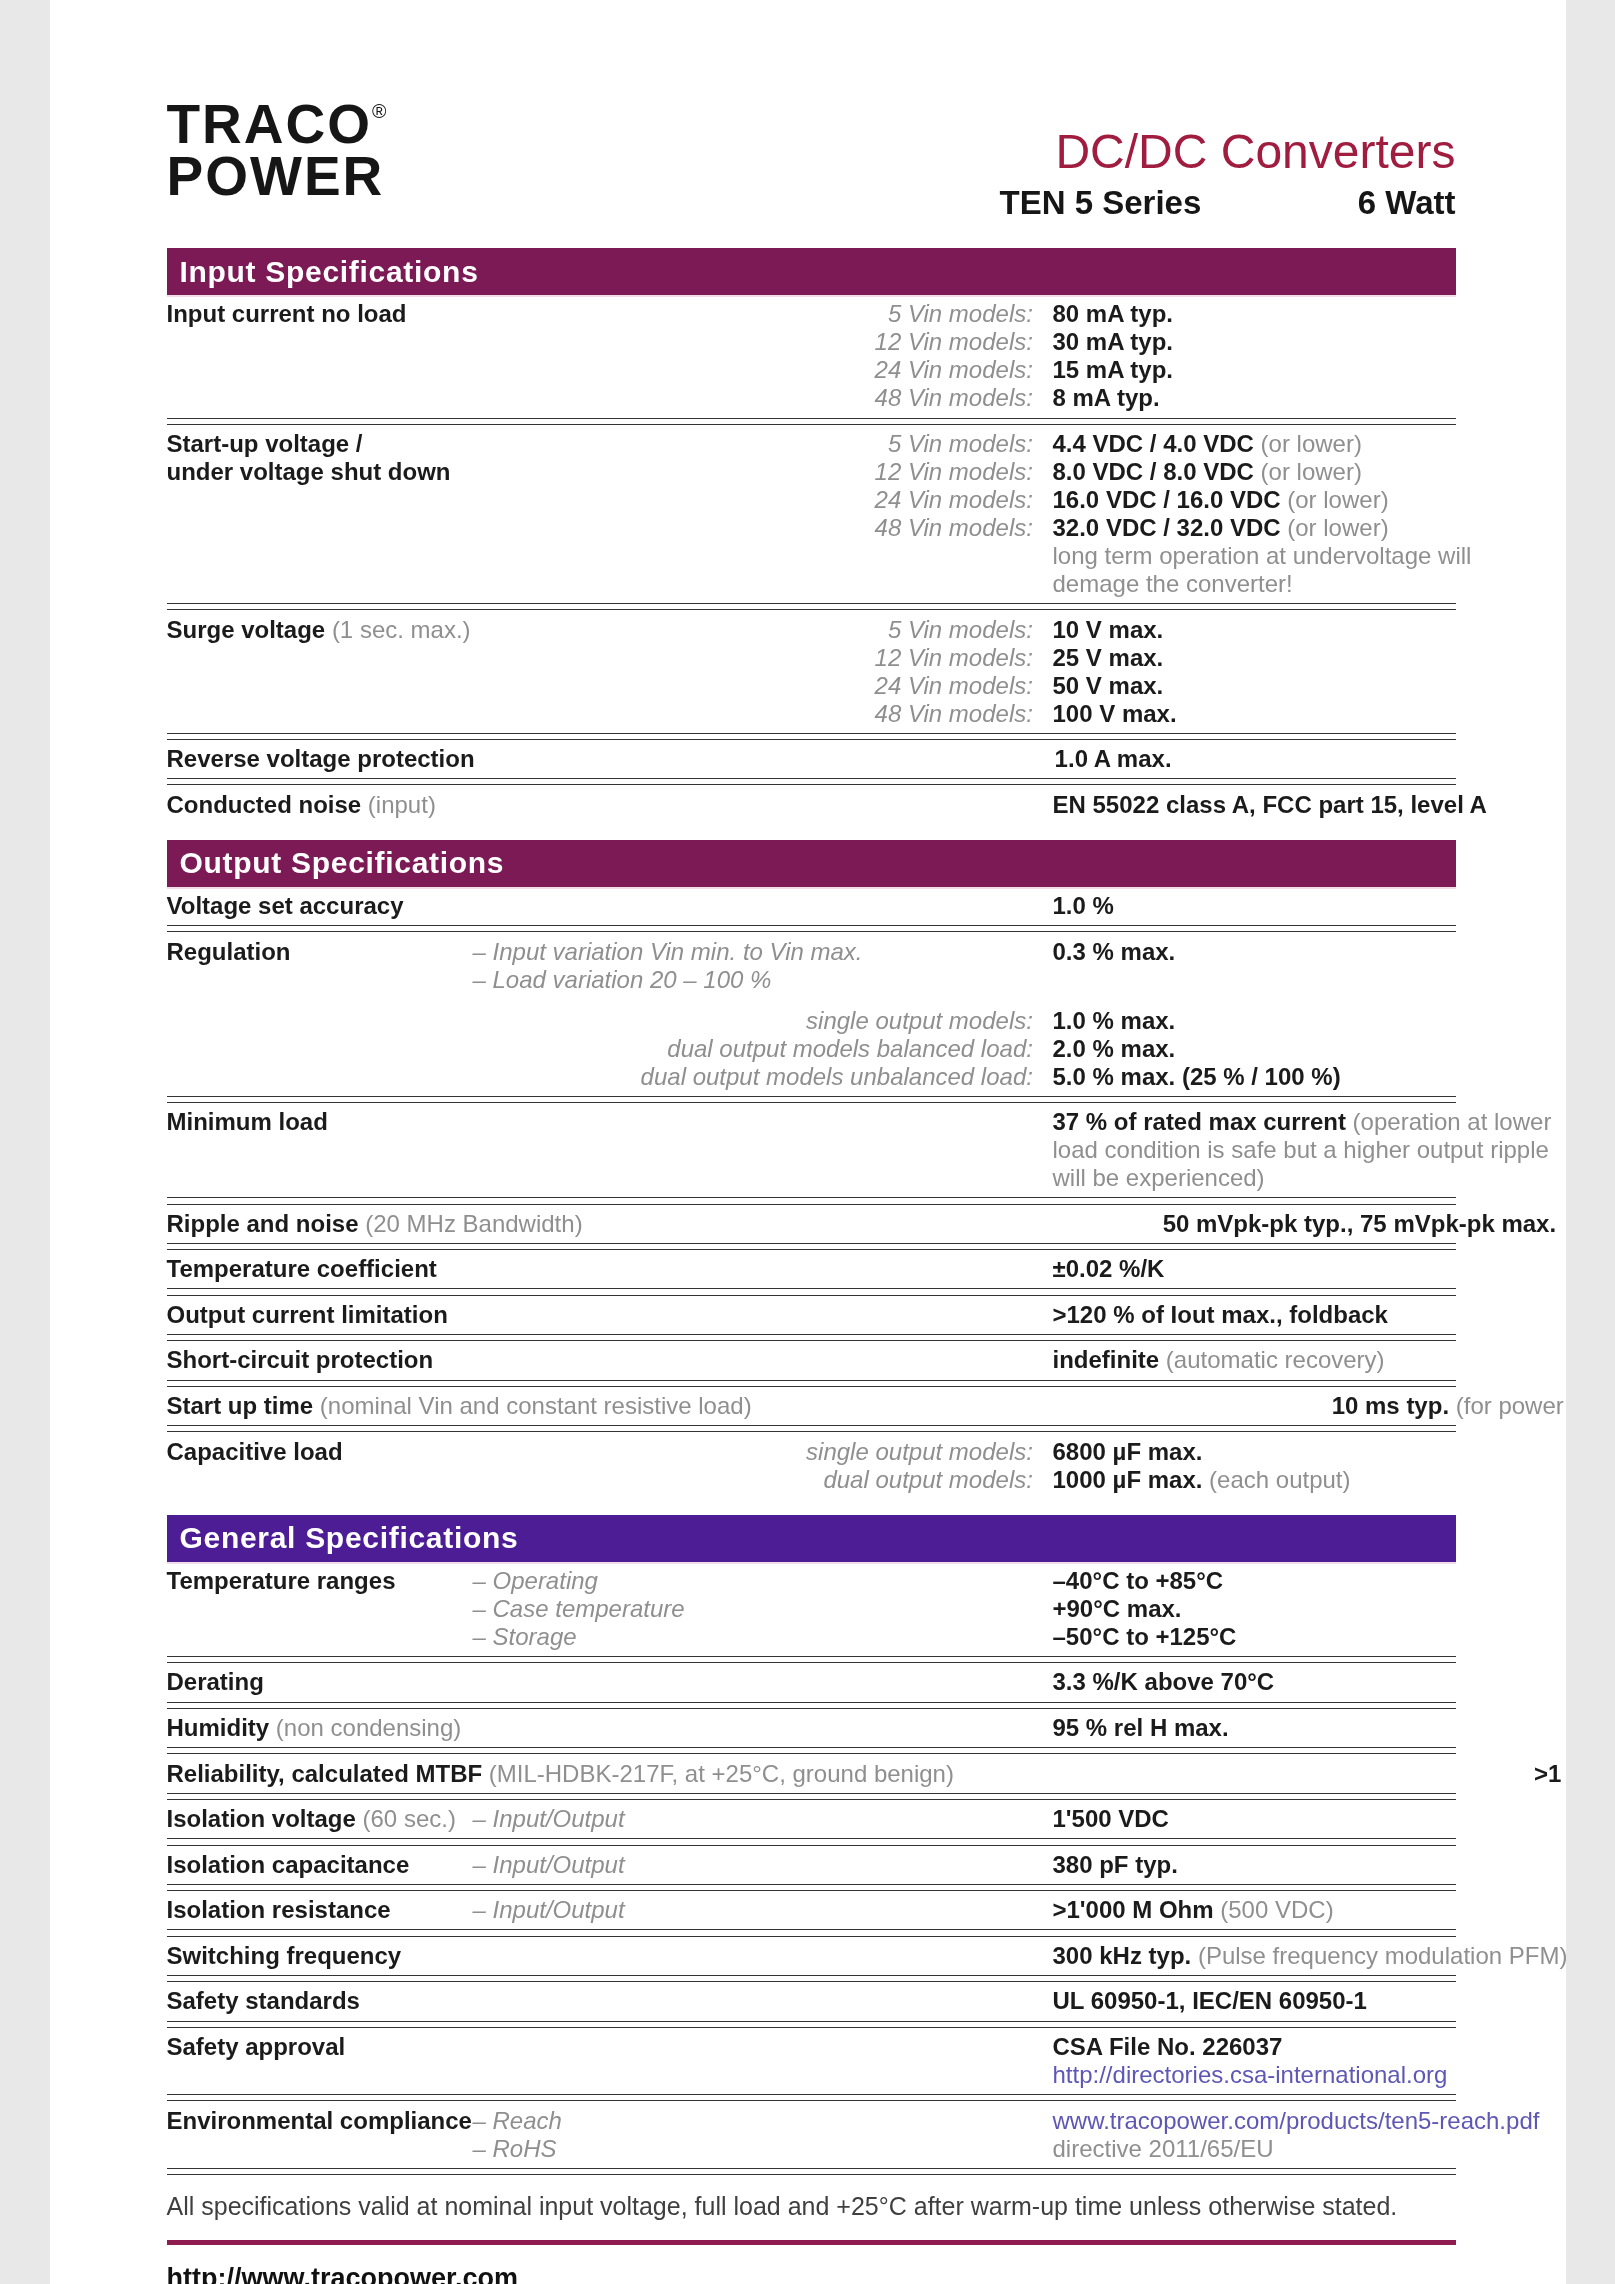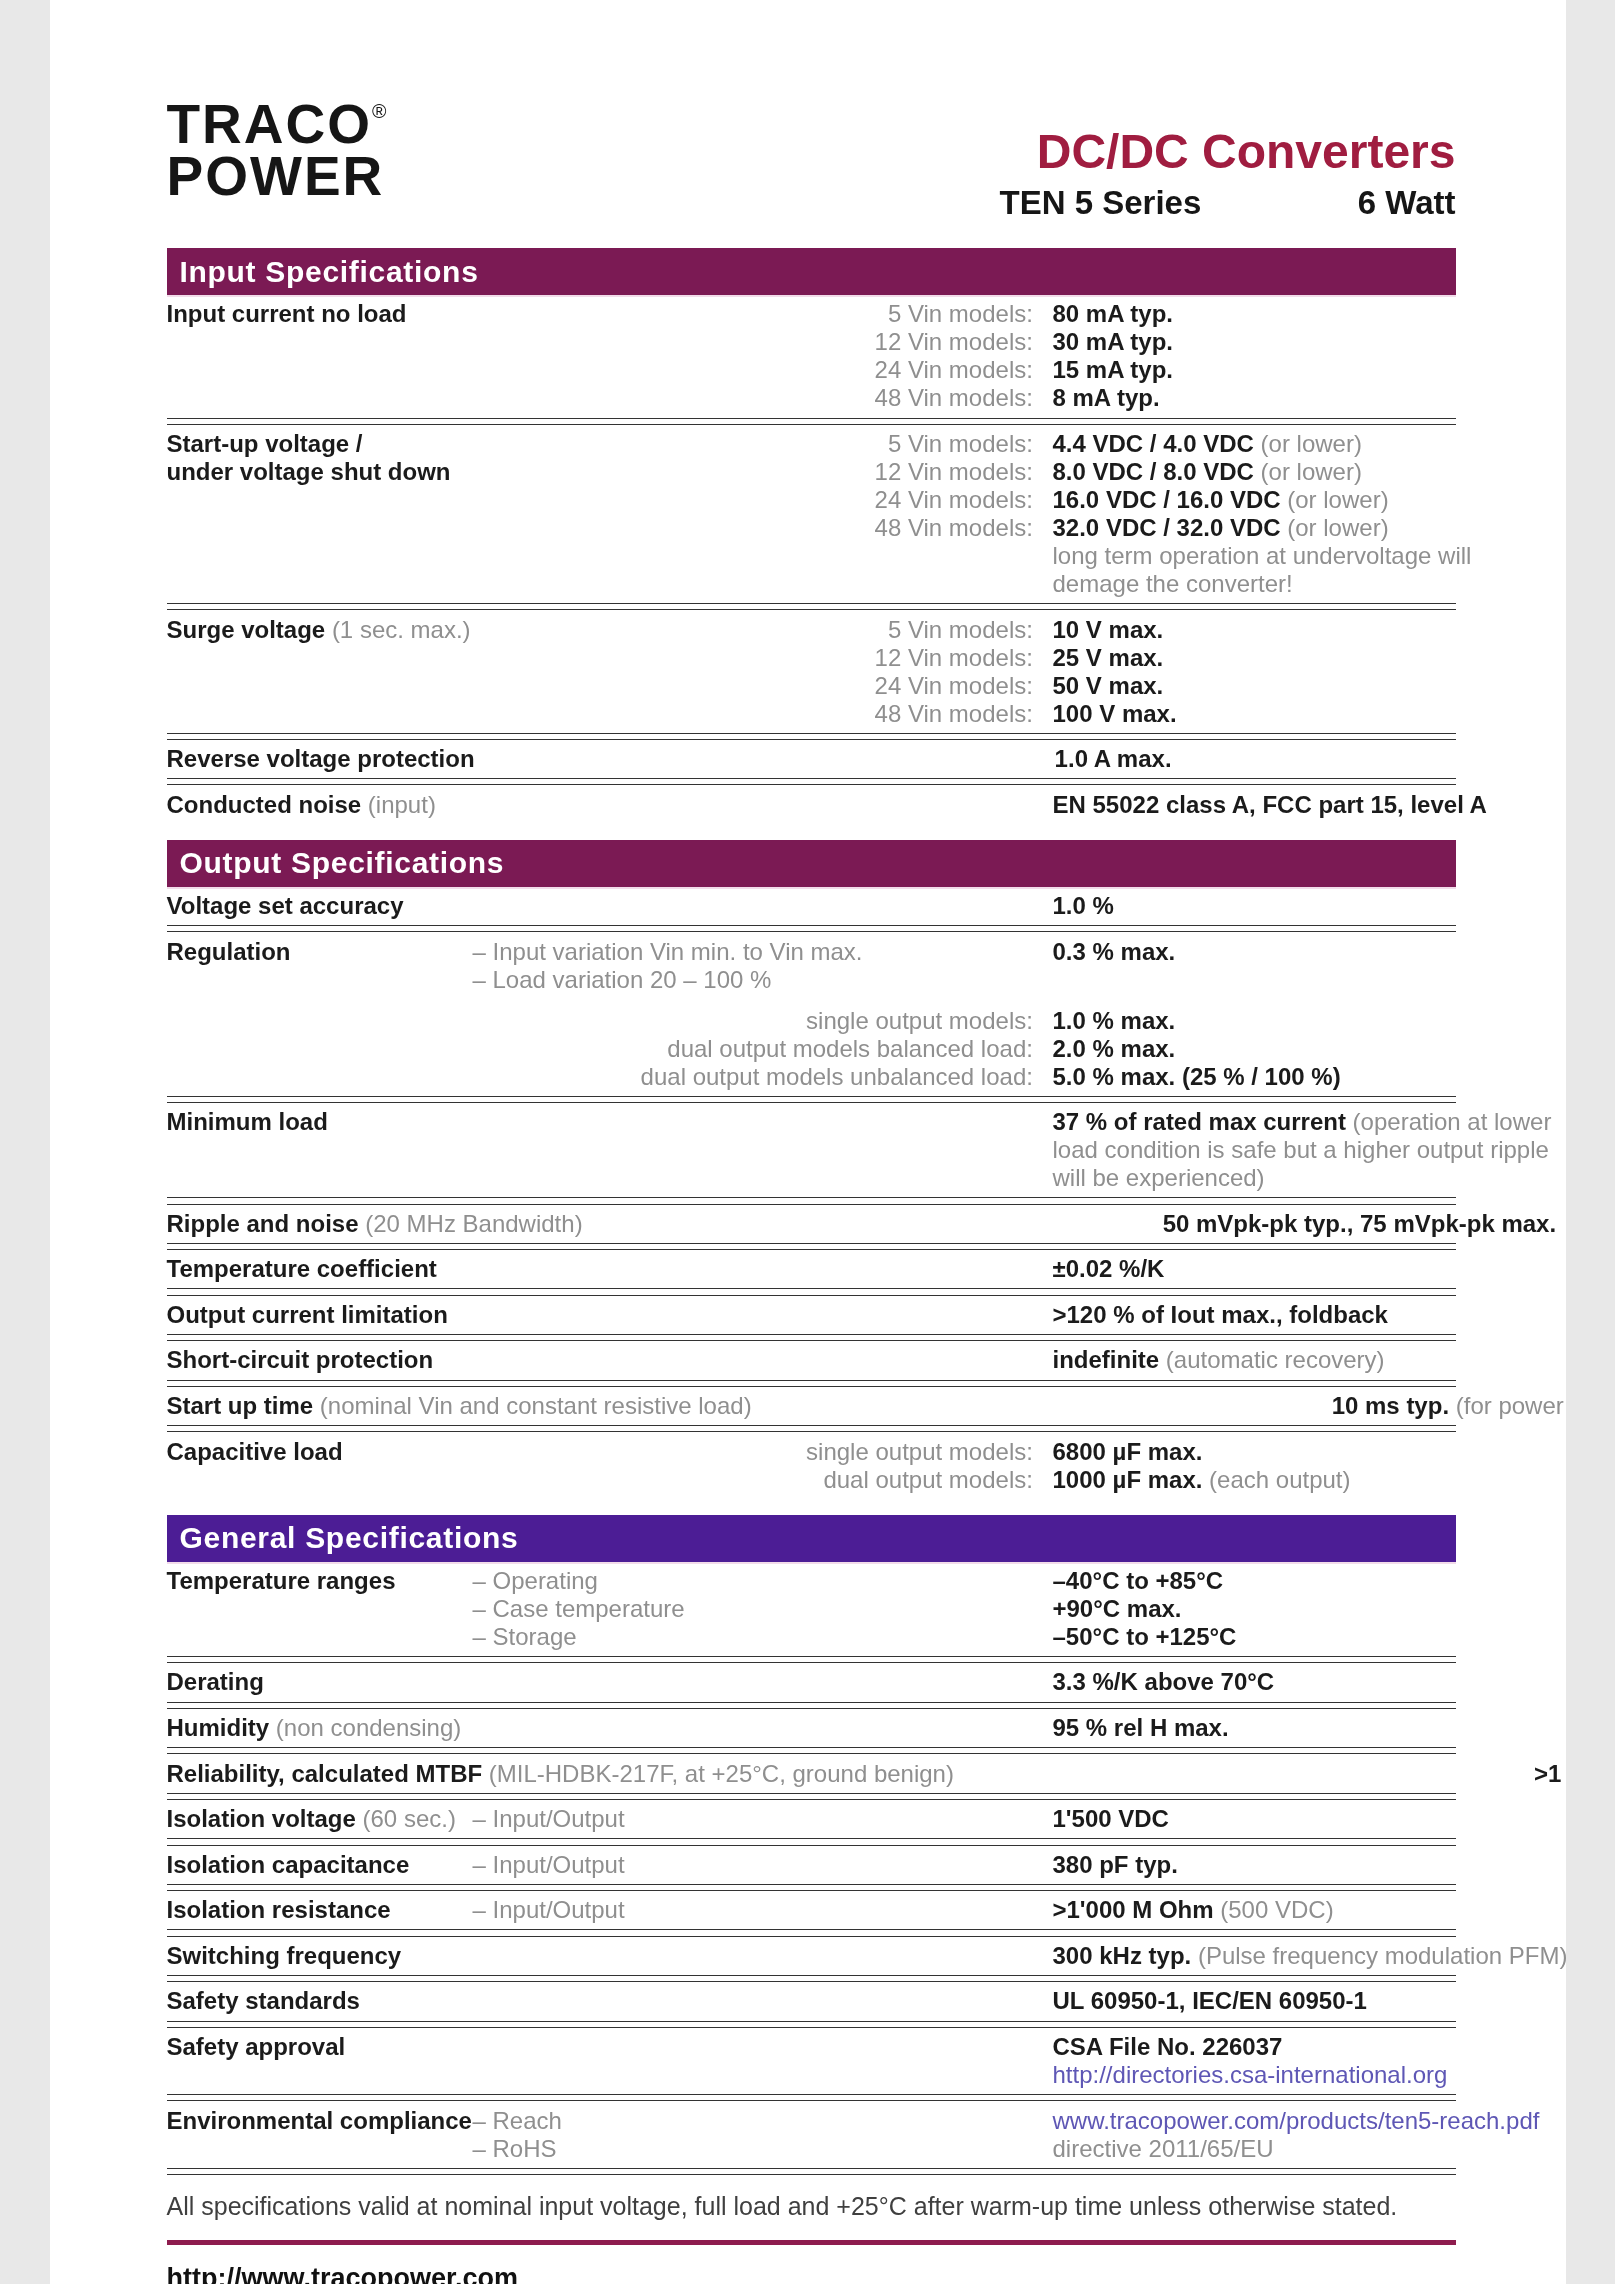--- a/index.html
+++ b/index.html
@@ -8,34 +8,34 @@
     font-family:"Liberation Sans",sans-serif;color:#1b1b1b;overflow:hidden;
     margin:0 auto;
   }
   .content{padding:98px 110px 0 117px;}
 
   
   .header{display:flex;justify-content:space-between;align-items:flex-start;margin-bottom:26px;}
   .logo{font-weight:900;font-size:55px;line-height:0.95;letter-spacing:2px;color:#161616;}
   .logo .reg{font-size:19.6px;font-weight:400;vertical-align:25px;letter-spacing:0;}
   .head-right{width:456px;text-align:right;padding-top:26px;}
-  .doc-title{font-size:48px;font-weight:700;color:#a01d40;white-space:nowrap;}
+  .doc-title{font-size:48px;font-weight:400;color:#a01d40;white-space:nowrap;}
   .head-sub{display:flex;justify-content:space-between;font-size:33px;font-weight:700;margin-top:5.2px;color:#161616;}
 
   
   .bar{height:47px;background:#7b1a54;display:flex;align-items:center;margin-top:16px;box-shadow:0 2px 0 #f2dcea;}
   .bar-title{color:#ffffff;font-weight:700;font-size:30px;padding-left:13px;letter-spacing:0.7px;}
 
   
   .row{display:flex;padding:5.2px 0;align-items:flex-start;}
   .col-label{flex:0 0 306px;}
   .lbl-line{white-space:nowrap;line-height:28px;font-size:24px;}
   .col-lines{flex:1;min-width:0;}
   .line{display:flex;line-height:28px;font-size:24px;}
-  .mid{flex:0 0 580px;padding-right:19.6px;box-sizing:border-box;white-space:nowrap;}
+  .mid{flex:0 0 580px;padding-right:19.6px;box-sizing:border-box;white-space:nowrap;font-style:italic;}
   .mid.right{text-align:right;}
   .value{flex:1;white-space:nowrap;}
   .gapline{height:13px;}
   .seg{font-weight:700;color:#1b1b1b;}
   .seg.muted{font-weight:400;color:#8f8f8f;}
   .seg.link{font-weight:400;color:#5e57b5;}
   .sep{height:5.2px;border-top:1.3px solid #333333;border-bottom:1.3px solid #333333;}
 
   
   .footnote{margin-top:17px;font-size:25px;font-weight:400;color:#3f3f3f;}

